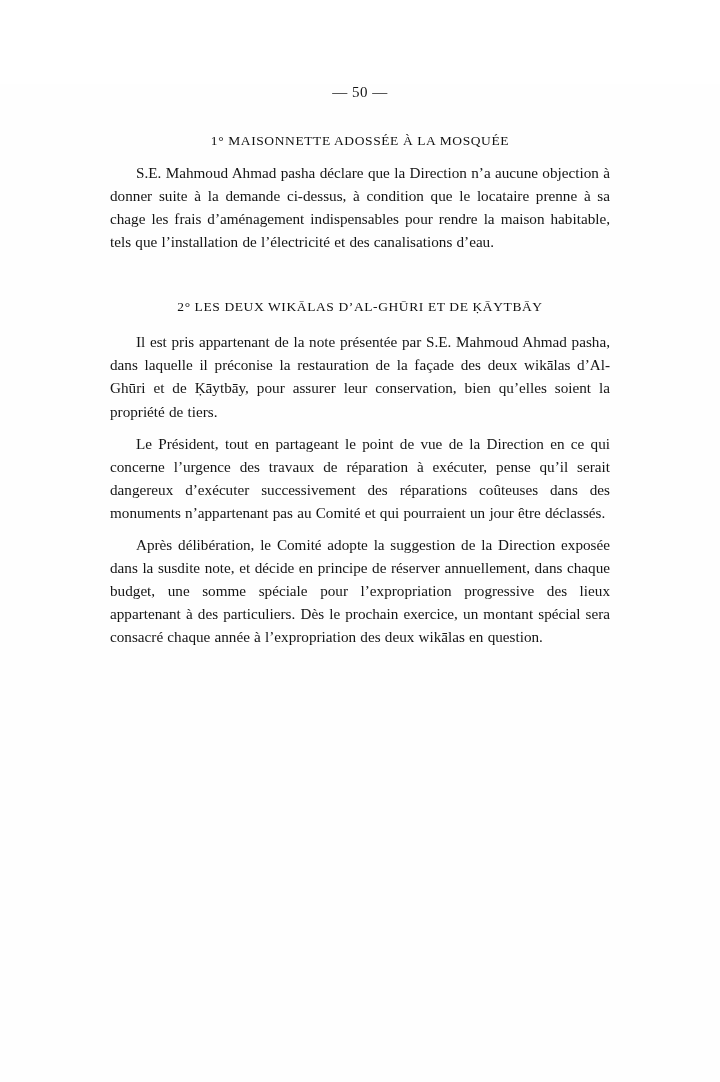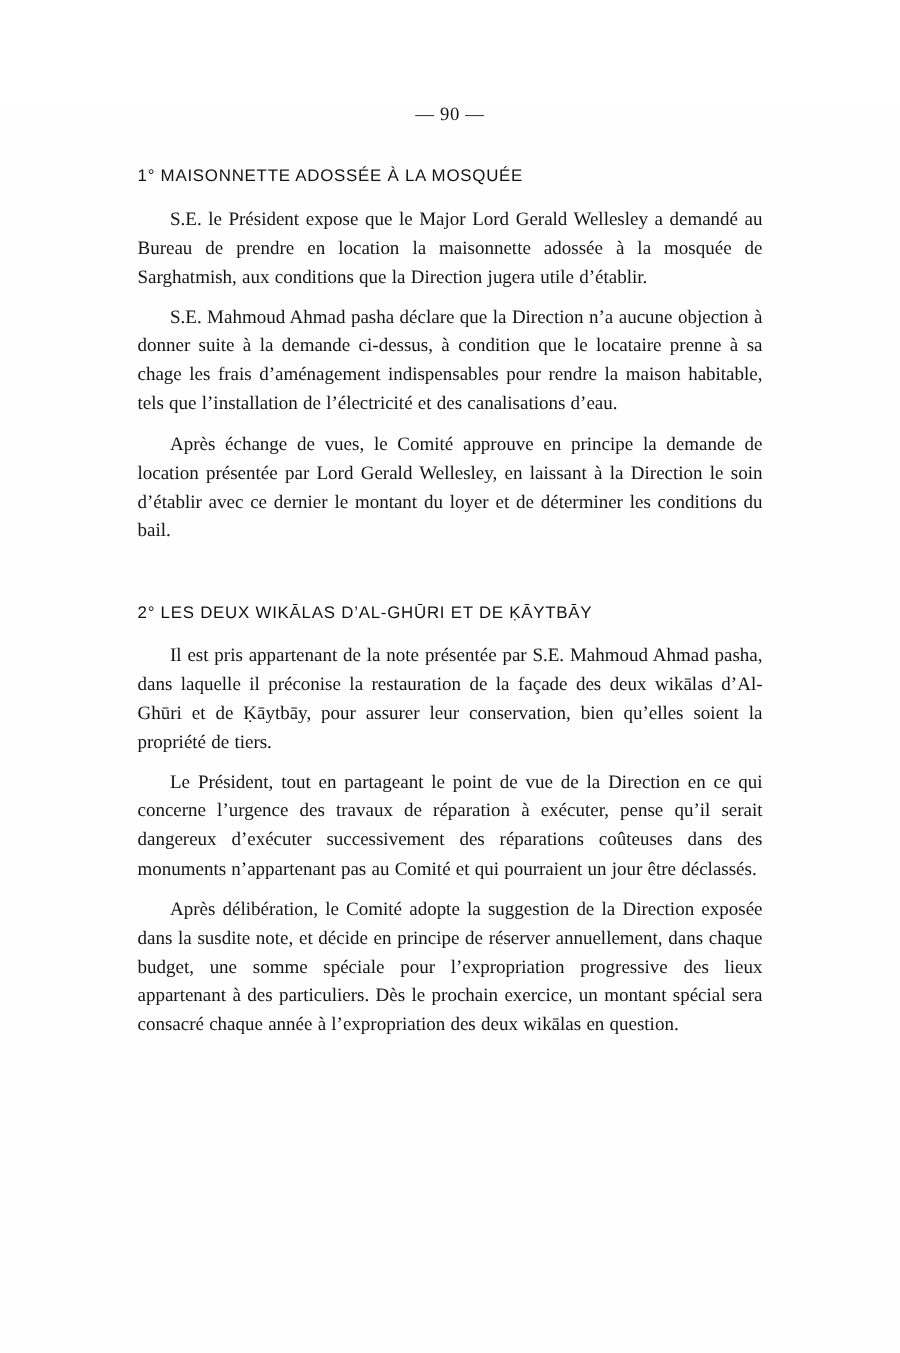--- a/index.html
+++ b/index.html
@@ -30,28 +30,29 @@
     margin-top: 84px;
     color: #141414;
     font-family: "Liberation Serif", serif;
   }
   .content {
     width: 500px;
     margin: 0 auto;
     margin-top: 30px;
   }
   .section-heading {
+    text-align: center;
     font-size: 13.5px;
     letter-spacing: 0.6px;
     line-height: 1.55;
     font-variant: small-caps;
     text-transform: none;
     color: #111;
     margin: 0 0 4px 0;
-    font-family: Liberation Sans, sans-serif;
+    font-family: Liberation Serif, serif;
   }
   .heading-1 {
     margin-top: 4px;
   }
   .heading-line2 {
     display: block;
   }
   .heading-2 {
     margin-top: 44px;
     margin-bottom: 2px;
@@ -68,30 +69,28 @@
   }
   p.para.first {
     margin-top: 12px;
   }
 </style>
 </head>
 <body>
 
 <div class="page">
 
-  <div class="page-number">— 90 —</div>
+  <div class="page-number">— 50 —</div>
 
   <div class="content">
 
     <div class="section">
       <div class="section-heading heading-1">1° MAISONNETTE ADOSSÉE À LA MOSQUÉE</div>
 
-      <p class="para first">S.E. le Président expose que le Major Lord Gerald Wellesley a demandé au Bureau de prendre en location la maisonnette adossée à la mosquée de Sarghatmish, aux conditions que la Direction jugera utile d’établir.</p>
       <p class="para">S.E. Mahmoud Ahmad pasha déclare que la Direction n’a aucune objection à donner suite à la demande ci-dessus, à condition que le locataire prenne à sa chage les frais d’aménagement indispensables pour rendre la maison habitable, tels que l’installation de l’électricité et des canalisations d’eau.</p>
-      <p class="para">Après échange de vues, le Comité approuve en principe la demande de location présentée par Lord Gerald Wellesley, en laissant à la Direction le soin d’établir avec ce dernier le montant du loyer et de déterminer les conditions du bail.</p>
     </div>
 
     <div class="section">
       <div class="section-heading heading-2">2° LES DEUX WIKĀLAS D’AL-GHŪRI ET DE ḲĀYTBĀY</div>
 
       <p class="para first">Il est pris appartenant de la note présentée par S.E. Mahmoud Ahmad pasha, dans laquelle il préconise la restauration de la façade des deux wikālas d’Al-Ghūri et de Ḳāytbāy, pour assurer leur conservation, bien qu’elles soient la propriété de tiers.</p>
       <p class="para">Le Président, tout en partageant le point de vue de la Direction en ce qui concerne l’urgence des travaux de réparation à exécuter, pense qu’il serait dangereux d’exécuter successivement des réparations coûteuses dans des monuments n’appartenant pas au Comité et qui pourraient un jour être déclassés.</p>
       <p class="para">Après délibération, le Comité adopte la suggestion de la Direction exposée dans la susdite note, et décide en principe de réserver annuellement, dans chaque budget, une somme spéciale pour l’expropriation progressive des lieux appartenant à des particuliers. Dès le prochain exercice, un montant spécial sera consacré chaque année à l’expropriation des deux wikālas en question.</p>
     </div>
 

